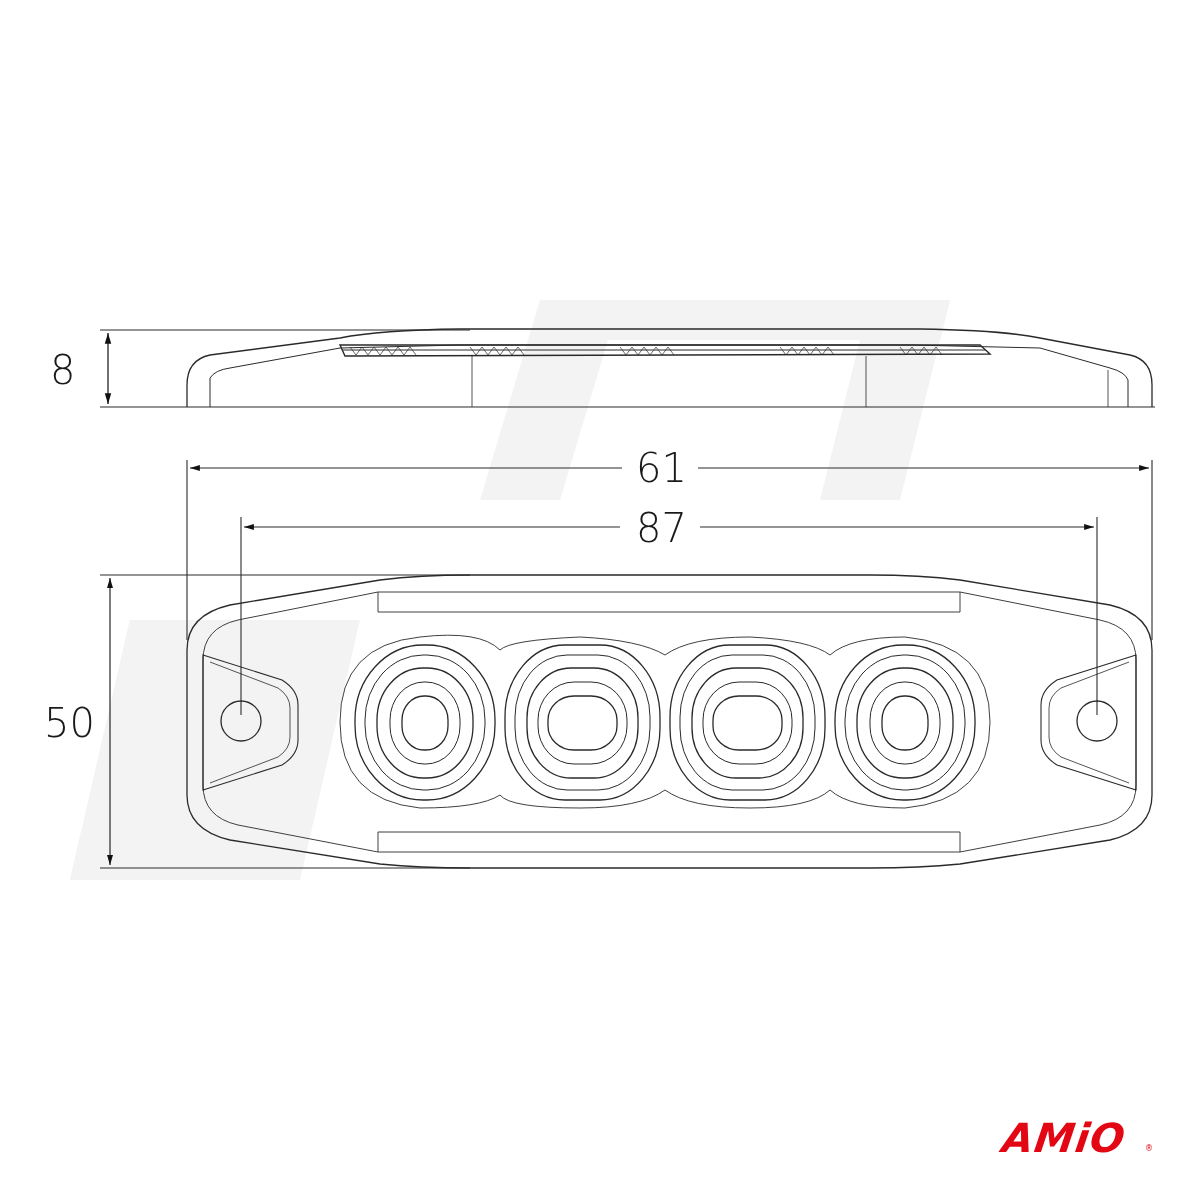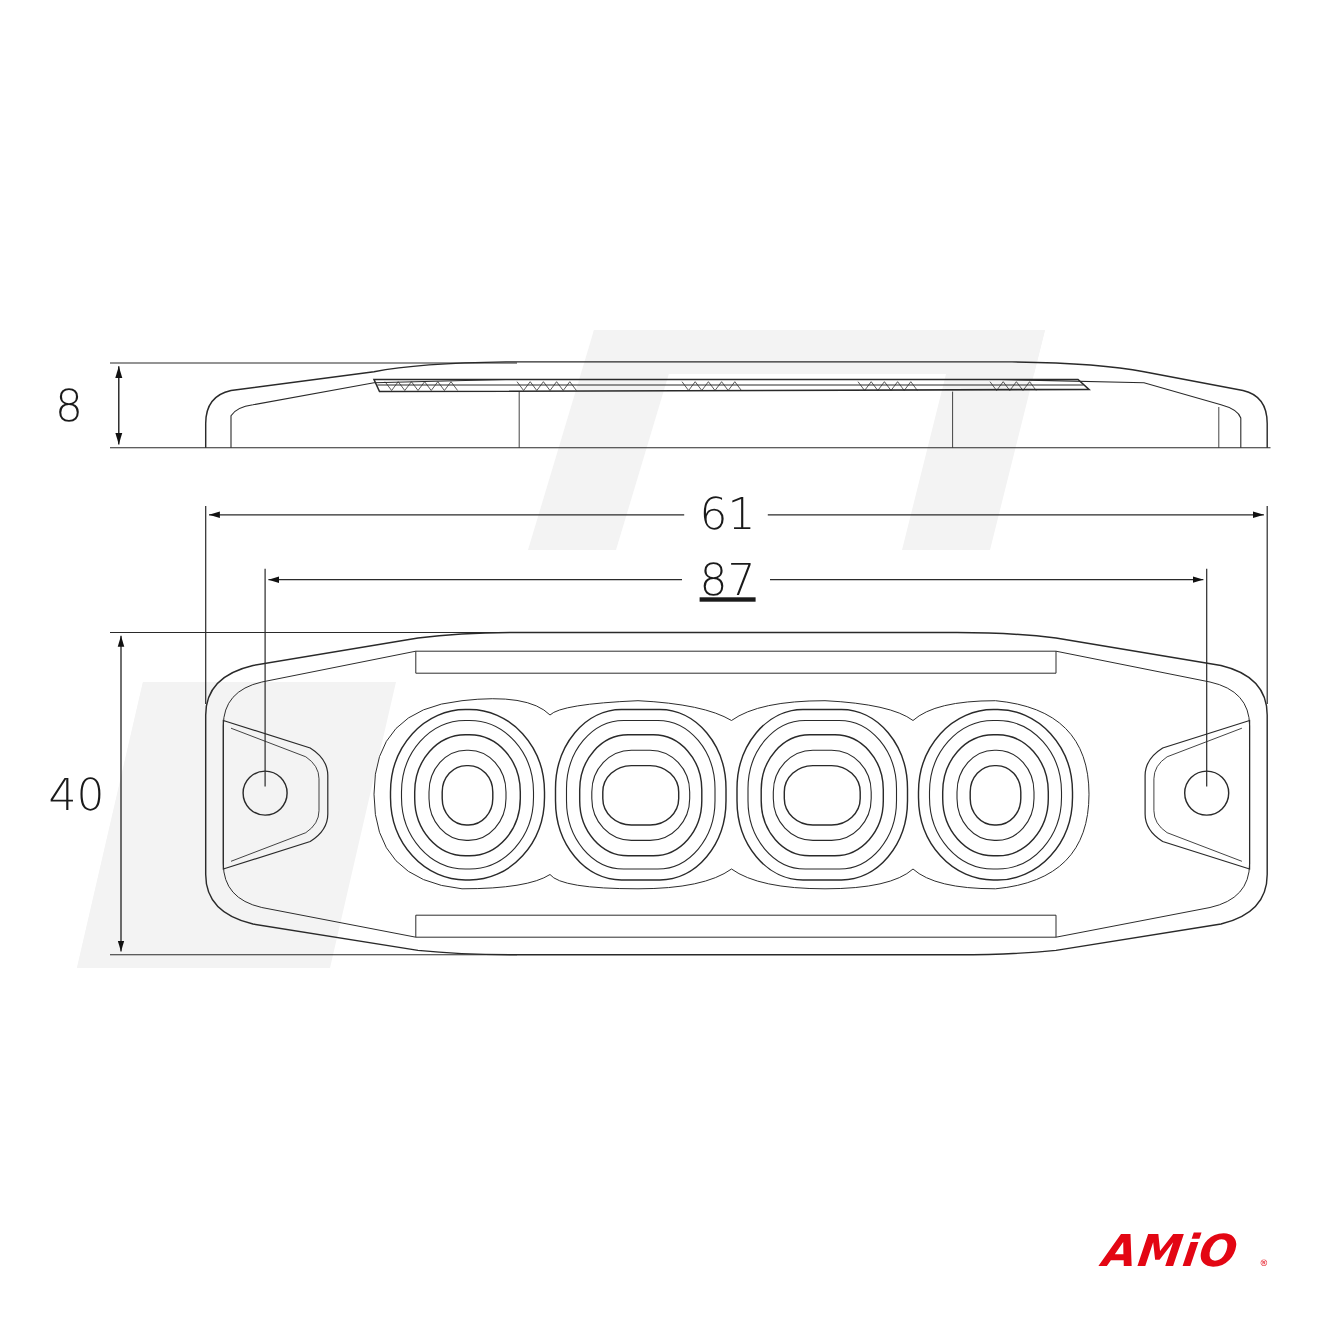--- a/index.html
+++ b/index.html
@@ -2,21 +2,21 @@
 <html><head>
 <meta charset="utf-8">
 <style>
   html, body { margin: 0; padding: 0; background: #ffffff; }
   body { width: 1200px; height: 1200px; position: relative; overflow: hidden;
          font-family: "DejaVu Sans", "Liberation Sans", sans-serif; }
   #drawing { position: absolute; left: 0; top: 0; width: 1200px; height: 1200px; }
   .dim-label { position: absolute; font-family: "DejaVu Sans", sans-serif; font-weight: 200;
                color: #1a1a1a; font-size: 40px; line-height: 1; background: #ffffff; padding: 0 6px; }
   #lbl-98 { left: 630px; top: 448px; background: transparent; }
-  #lbl-87 { left: 630px; top: 508px; background: transparent; text-decoration: underline; }
+  #lbl-87 { left: 630px; top: 508px; background: transparent; }
   #lbl-8  { left: 50px;  top: 350px; padding: 0; background: transparent; }
   #lbl-30 { left: 44px;  top: 703px; padding: 0; background: transparent; }
   .logo { position: absolute; left: 1003px; top: 1117px; width: 150px; height: 42px; }
   .logo-text { font-family: "DejaVu Sans", sans-serif; font-weight: bold; font-style: italic;
                font-size: 40px; color: #e30613; letter-spacing: 1px; transform: skewX(-8deg);
                display: inline-block; line-height: 42px; }
   .logo-reg { position: absolute; right: 0; bottom: 6px; font-size: 8px; color: #e30613; }
 </style>
 </head>
 <body>
@@ -124,18 +124,18 @@
       <rect x="857" y="668" width="96" height="110" rx="46" ry="52"></rect>
       <rect x="870" y="682" width="70" height="82" rx="34" ry="38" stroke-width="1"></rect>
       <rect x="882" y="696" width="46" height="54" rx="22" ry="24"></rect>
     </g>
   </g>
 </svg>
 
 <div id="lbl-98" class="dim-label">61</div>
 <div id="lbl-87" class="dim-label">87</div>
 <div id="lbl-8" class="dim-label">8</div>
-<div id="lbl-30" class="dim-label">40</div>
+<div id="lbl-30" class="dim-label">50</div>
 
 <div class="logo">
   <span class="logo-text">AMiO</span>
   <span class="logo-reg">®</span>
 </div>
 
 </body></html>

